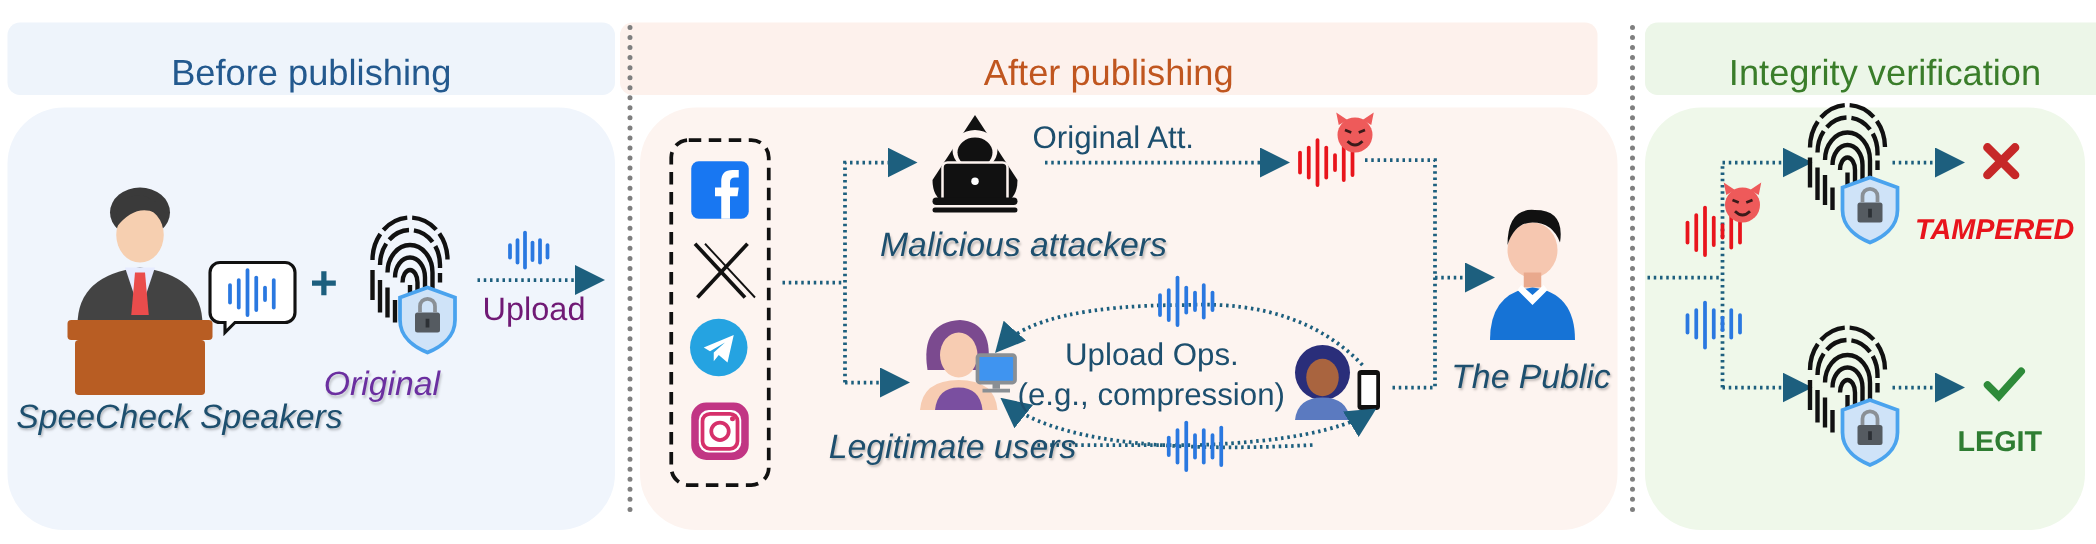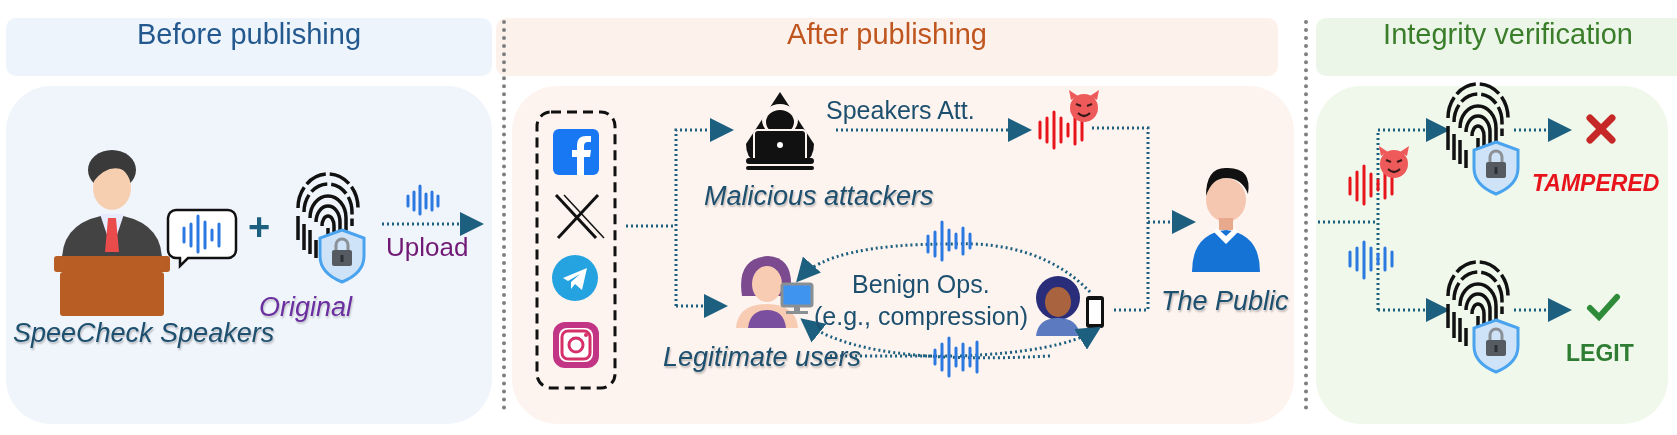--- a/index.html
+++ b/index.html
@@ -1,18 +1,18 @@
 <!DOCTYPE html>
 <html><head>
 <meta charset="utf-8">
 <style>
   html,body{margin:0;padding:0;background:#ffffff;}
   body{width:1677px;height:435px;position:relative;overflow:hidden;font-family:"Liberation Sans",sans-serif;}
   .abs{position:absolute;}
-  .hdr{position:absolute;top:18px;height:58px;border-radius:10px;display:flex;align-items:flex-start;justify-content:center;font-size:29px;}
+  .hdr{position:absolute;top:18px;height:58px;border-radius:10px;display:flex;align-items:flex-end;justify-content:center;font-size:29px;}
   .panel{position:absolute;top:86px;height:338px;border-radius:45px;}
   .vsep{position:absolute;top:20px;height:390px;width:0;border-left:4px dotted #7f7f7f;}
   .lbl-italic{font-style:italic;font-size:27px;color:#1d4f6e;text-shadow:1px 2px 2px rgba(0,0,0,0.25);white-space:nowrap;}
   .lbl{font-size:25px;color:#1d4f6e;white-space:nowrap;}
   svg.full{position:absolute;left:0;top:0;}
 </style>
 </head>
 <body>
 
 <div class="hdr" style="left:6px;width:486px;background:#eef4fb;">
@@ -253,20 +253,20 @@
     <path d="M1590,308 l9,9 l18,-20"></path>
   </g>
 </svg>
 
 <div class="abs lbl-italic" style="left:13px;top:318px;">SpeeCheck Speakers</div>
 <div class="abs" style="left:248px;top:206px;font-size:38px;font-weight:bold;color:#1d5f7e;">+</div>
 <div class="abs" style="left:259px;top:292px;font-size:27px;font-style:italic;color:#6b2fa0;text-shadow:1px 2px 2px rgba(0,0,0,0.2);">Original</div>
 <div class="abs" style="left:386px;top:232px;font-size:26px;color:#701a75;">Upload</div>
 
 <div class="abs lbl-italic" style="left:704px;top:181px;">Malicious attackers</div>
-<div class="abs lbl" style="left:826px;top:96px;">Speakers Att.</div>
+<div class="abs lbl" style="left:826px;top:96px;">Original Att.</div>
 <div class="abs lbl-italic" style="left:663px;top:342px;">Legitimate users</div>
-<div class="abs lbl" style="left:852px;top:270px;">Benign Ops.</div>
+<div class="abs lbl" style="left:852px;top:270px;">Upload Ops.</div>
 <div class="abs lbl" style="left:814px;top:302px;">(e.g., compression)</div>
 <div class="abs lbl-italic" style="left:1161px;top:286px;">The Public</div>
 
 <div class="abs" style="left:1532px;top:170px;font-size:23px;font-weight:bold;font-style:italic;color:#e8141c;">TAMPERED</div>
 <div class="abs" style="left:1566px;top:340px;font-size:23px;font-weight:bold;color:#2e7d32;">LEGIT</div>
 
 </body></html>

